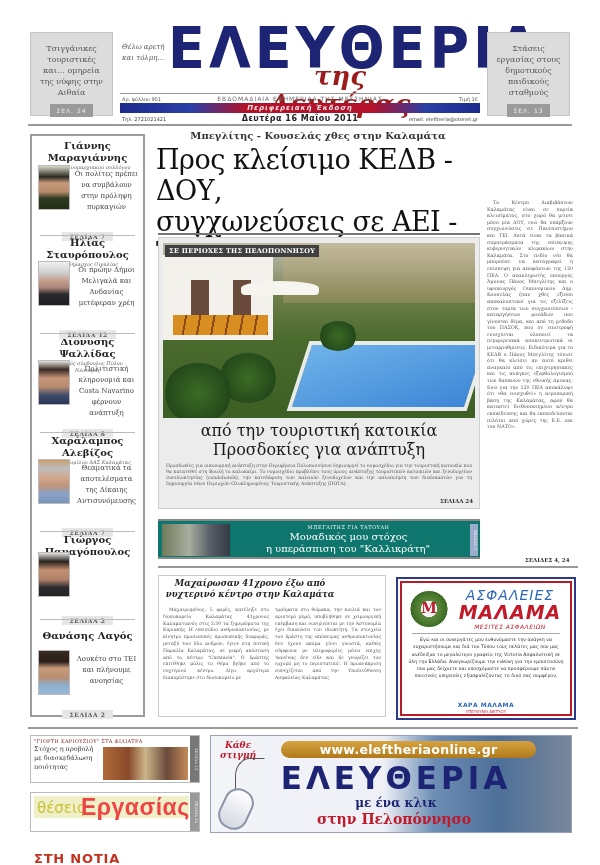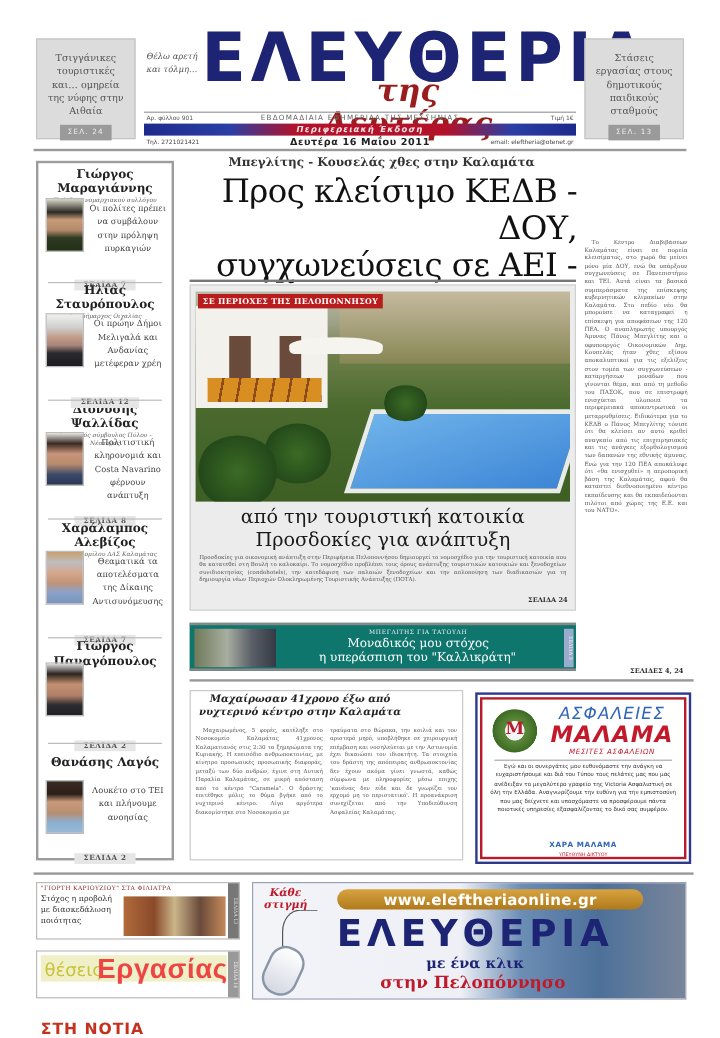--- a/index.html
+++ b/index.html
@@ -63,21 +63,21 @@
   .profile .role { text-align: center; font-style: italic; font-size: 5px; line-height: 7px; color: #666; }
   .profile .photo { position: absolute; left: 2px; width: 32px; height: 45px; border: 1px solid #bbb; }
   .profile .quote { position: absolute; left: 38px; width: 65px; text-align: center; font-size: 7px; line-height: 11px; color: #444; }
   .profile .page { position: absolute; left: 0; width: 103px; text-align: center; }
   .profile .page span { display: inline-block; background: #e6e6e6; font-size: 6px; font-weight: bold; padding: 1px 8px; color: #555; letter-spacing: .5px; }
   .profile .rule { position: absolute; left: 4px; width: 95px; height: 1px; background: #bbb; }
 
   
   .kicker { position: absolute; left: 158px; top: 130px; width: 320px; text-align: center; font-size: 10px; font-weight: bold; color: #333; }
   .headline {
-    position: absolute; left: 156px; top: 144px; width: 325px; text-align: right;
+    position: absolute; left: 156px; top: 144px; width: 325px; text-align: left;
     font-family: "DejaVu Serif", serif; font-size: 27px; line-height: 31px; color: #111; letter-spacing: -.5px;
   }
   .main-rule { position: absolute; left: 158px; top: 233px; width: 322px; height: 2px; background: #777; }
 
   .feature-box { position: absolute; left: 158px; top: 237px; width: 322px; height: 272px; background: #ececec; border: 1px solid #d0d0d0; }
   .photo-pool {
     position: absolute; left: 163px; top: 243px; width: 312px; height: 175px; overflow: hidden;
     background: linear-gradient(180deg, #b8bca8 0%, #9ea187 15%, #6f7f4a 30%, #4a6a2e 55%, #3d5f24 100%);
   }
   .photo-pool .hill { position: absolute; left: 120px; top: 0; width: 200px; height: 60px; background: linear-gradient(180deg, #c7b99a, #8f8a5a); opacity: .8; }
@@ -85,21 +85,21 @@
   .photo-pool .house .door { position: absolute; top: 25px; width: 18px; height: 45px; background: #6a4a3a; }
   .photo-pool .umbrella { position: absolute; left: 78px; top: 38px; width: 78px; height: 14px; background: #f6f4ee; border-radius: 50% 50% 4px 4px; }
   .photo-pool .loungers { position: absolute; left: 10px; top: 72px; width: 95px; height: 20px; background: repeating-linear-gradient(100deg, #d98e22 0 12px, #8b4b1a 12px 14px); }
   .photo-pool .pool {
     position: absolute; left: 135px; top: 98px; width: 180px; height: 70px;
     background: linear-gradient(160deg, #6fb3ea, #3d86d6); border: 4px solid #e9ebe9;
     transform: skewX(-18deg);
   }
   .photo-pool .palm { position: absolute; width: 40px; height: 40px; border-radius: 50%; background: radial-gradient(circle, #3b6b25, #24481a 70%, transparent 72%); }
   .photo-tag {
-    position: absolute; left: 165px; top: 245px; background: #b91c1c; color: #fff;
+    position: absolute; left: 165px; top: 245px; background: #404040; color: #fff;
     font-family: "DejaVu Serif", serif; font-size: 6.5px; font-weight: bold; padding: 2px 4px; letter-spacing: .3px; text-align: right;
   }
   .feature-title {
     position: absolute; left: 160px; top: 421px; width: 318px; text-align: center;
     font-family: "DejaVu Serif", serif; font-size: 16px; line-height: 19px; color: #1a1a1a;
   }
   .feature-text {
     position: absolute; left: 166px; top: 463px; width: 306px; font-size: 4.6px; line-height: 6px; color: #555; text-align: justify;
   }
   .feature-page { position: absolute; left: 440px; top: 498px; font-size: 5.5px; font-weight: bold; color: #333; }
@@ -188,21 +188,21 @@
 <div class="teaser-box" style="left:487px;top:32px;width:83px;height:84px;">
   <div style="padding:0 6px;">Στάσεις εργασίας στους δημοτικούς παιδικούς σταθμούς</div>
   <span class="tag">ΣΕΛ. 13</span>
 </div>
 
 <div class="mast-rule"></div>
 
 <div class="sidebar">
 
   <div class="profile" style="top:4px;height:95px;">
-    <div class="name">Γιώργος Μαραγιάννης</div>
+    <div class="name">Γιάννης Μαραγιάννης</div>
     <div class="role">Πρόεδρος νομαρχιακού συλλόγου</div>
     <div class="photo" style="top:25px;background:linear-gradient(180deg,#d8d8c8 0%,#2a2a22 25%,#c89a7a 40%,#b58a6a 60%,#2f3a22 75%,#223018 100%);"></div>
     <div class="quote" style="top:29px;">Οι πολίτες πρέπει να συμβάλουν στην πρόληψη πυρκαγιών</div>
     <div class="page" style="top:84px;"><span>ΣΕΛΙΔΑ 7</span></div>
     <div class="rule" style="top:95px;"></div>
   </div>
 
   <div class="profile" style="top:200px;height:97px;">
     <div class="name">Διονύσης Ψαλλίδας</div>
     <div class="role">Δημοτικός σύμβουλος Πύλου - Νέστορος</div>

